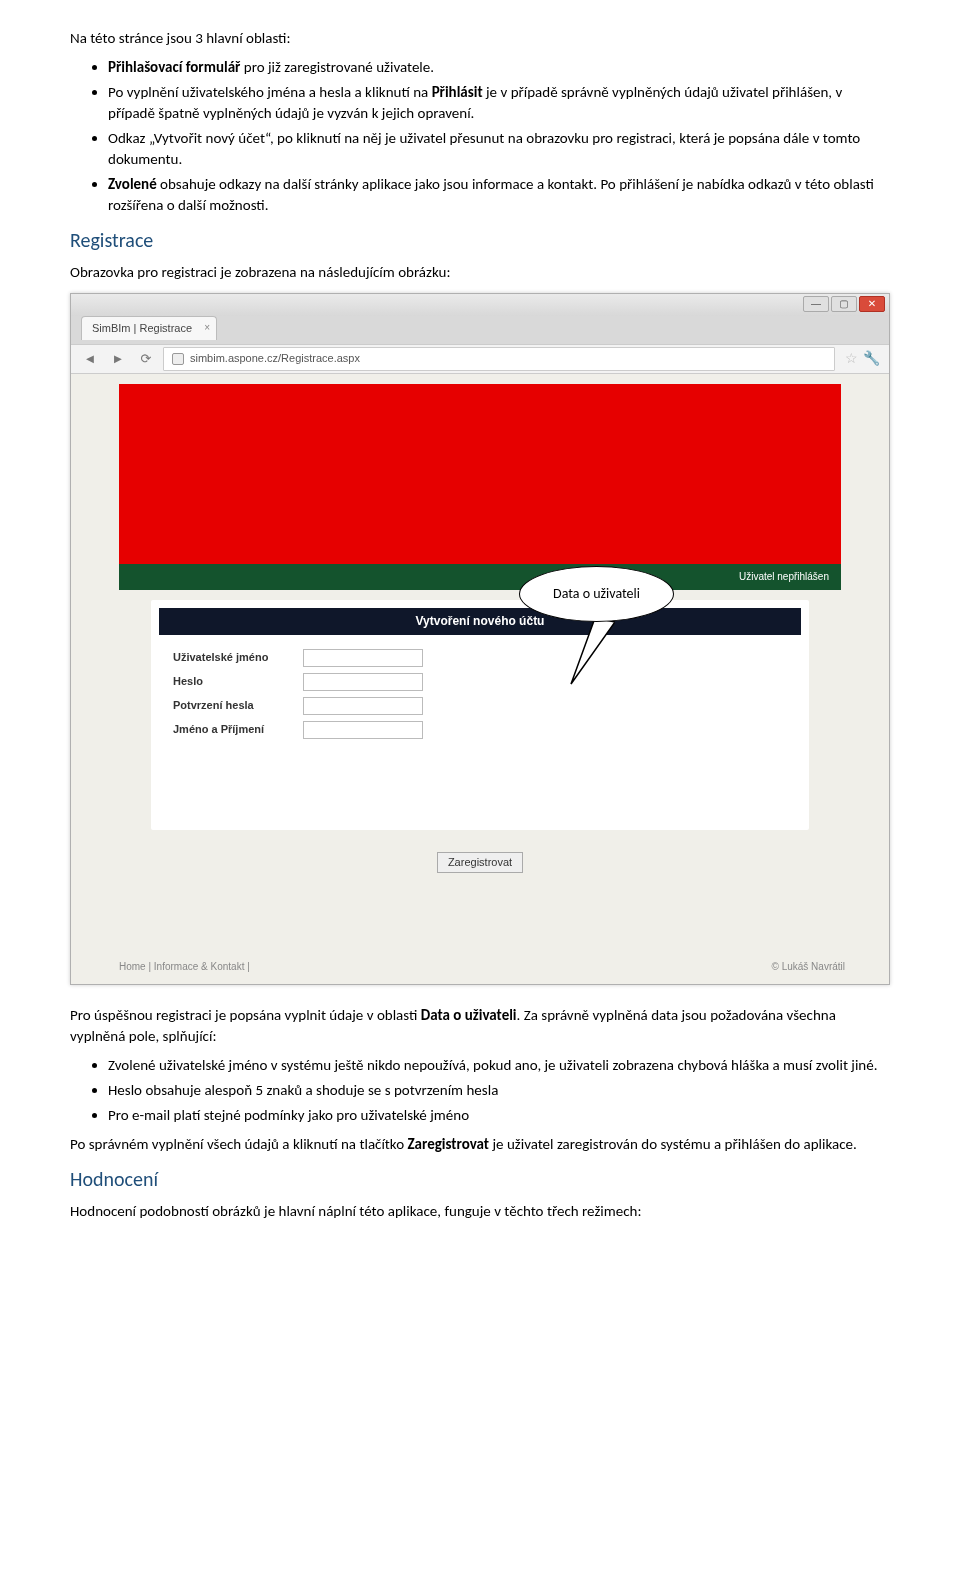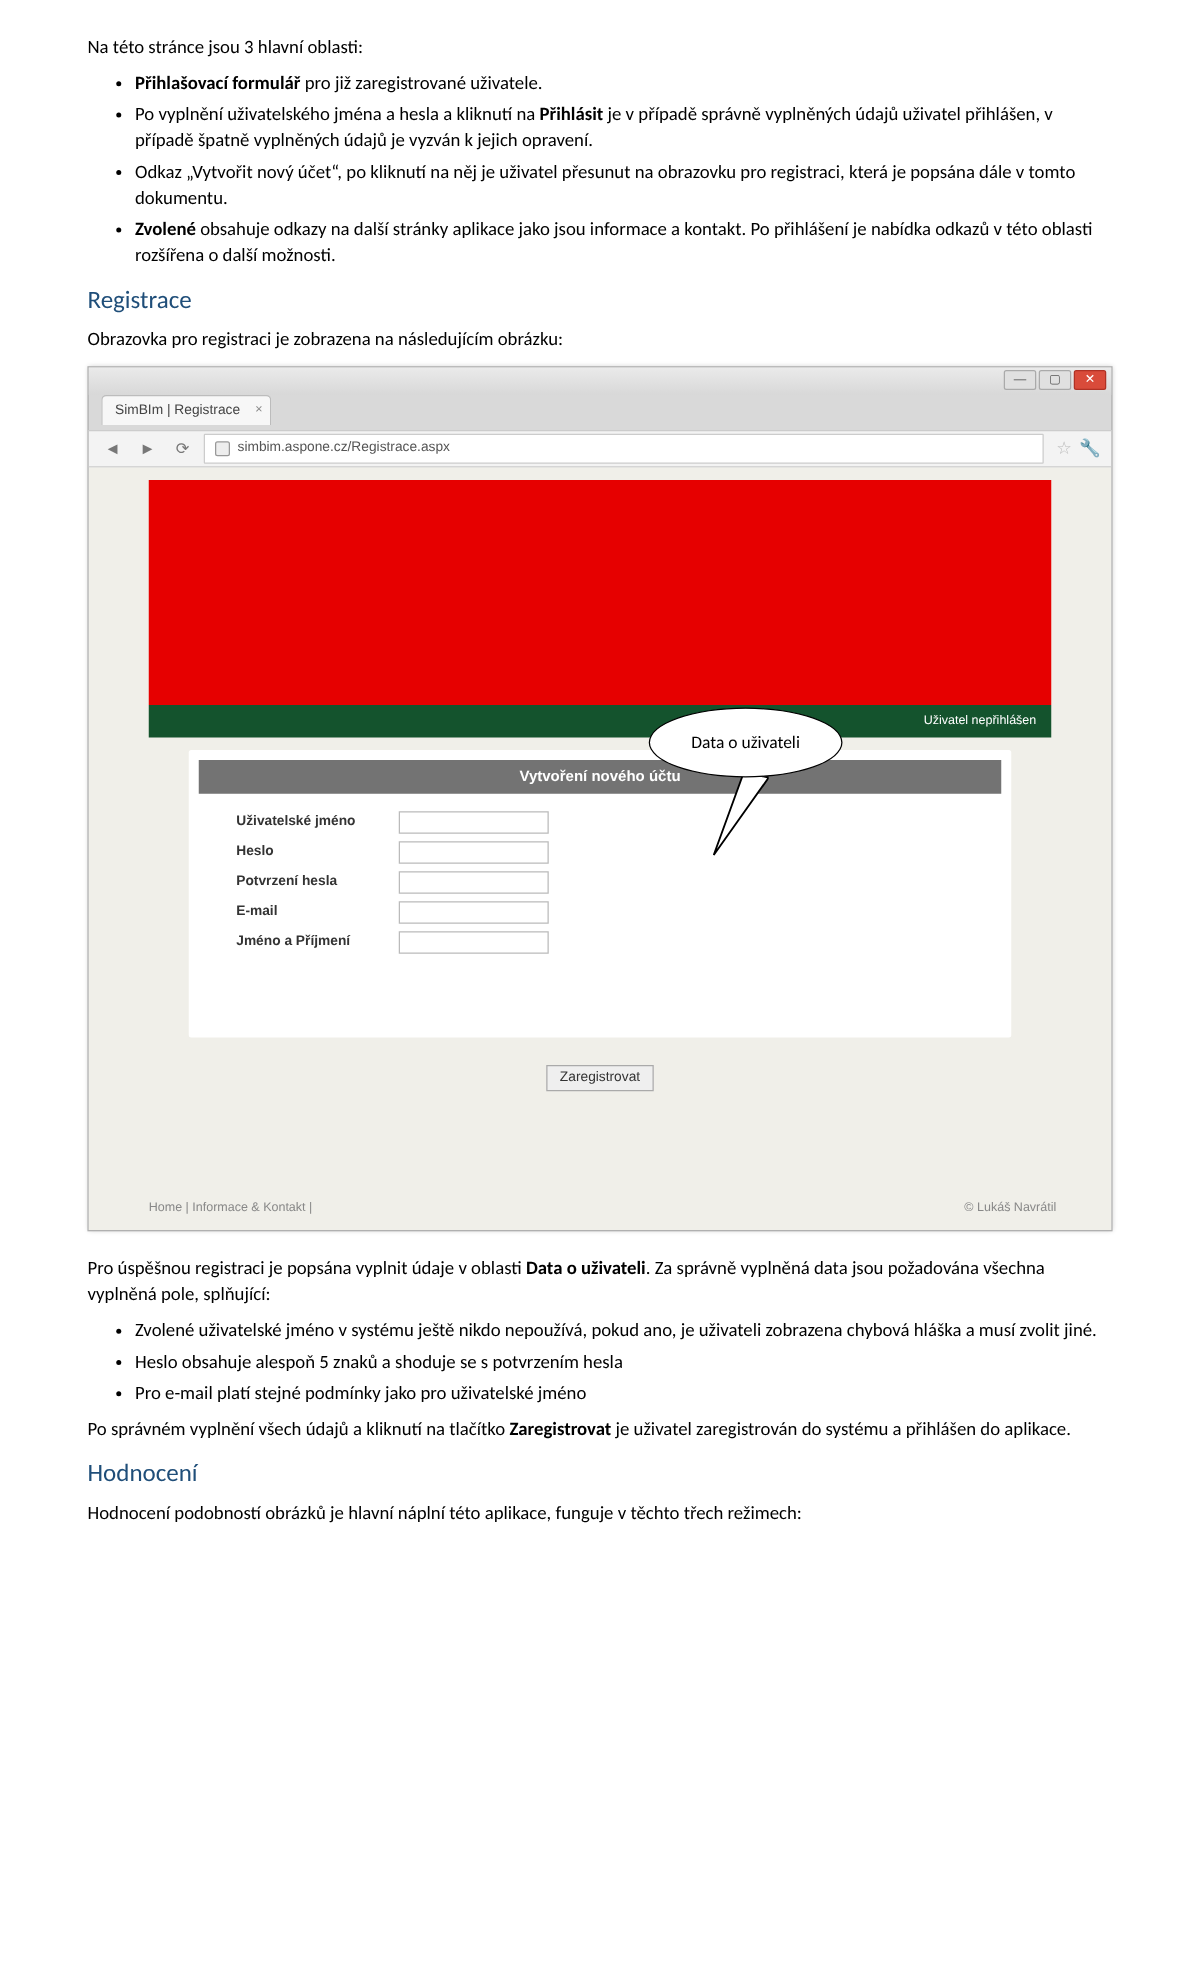--- a/index.html
+++ b/index.html
@@ -125,30 +125,30 @@
   }
   .content-card {
     position: absolute;
     left: 80px; right: 80px; top: 226px;
     background: #fff;
     min-height: 230px;
     border-radius: 2px;
     padding-bottom: 20px;
   }
   .card-header {
-    background: #737373;
+    background: #0f172a;
     color: #fff;
     font-weight: bold;
     font-size: 12px;
     text-align: center;
     padding: 5px 10px;
     margin: 8px 8px 0 8px;
   }
   .form-rows {
-    margin: 14px 0 0 38px;
+    margin: 14px 0 0 22px;
     font-family: Tahoma, Arial, sans-serif;
     font-size: 11px;
     color: #333;
   }
   .form-row {
     display: flex; align-items: center;
     margin: 6px 0;
   }
   .form-row .lbl {
     width: 130px;
@@ -268,24 +268,20 @@
         </div>
         <div class="form-row">
           <div class="lbl">Heslo</div>
           <div class="inp"></div>
         </div>
         <div class="form-row">
           <div class="lbl">Potvrzení hesla</div>
           <div class="inp"></div>
         </div>
         <div class="form-row">
-          <div class="lbl">E-mail</div>
-          <div class="inp"></div>
-        </div>
-        <div class="form-row">
           <div class="lbl">Jméno a Příjmení</div>
           <div class="inp"></div>
         </div>
       </div>
     </div>
 
     <div class="submit-row">
       <span class="submit-btn">Zaregistrovat</span>
     </div>
 

